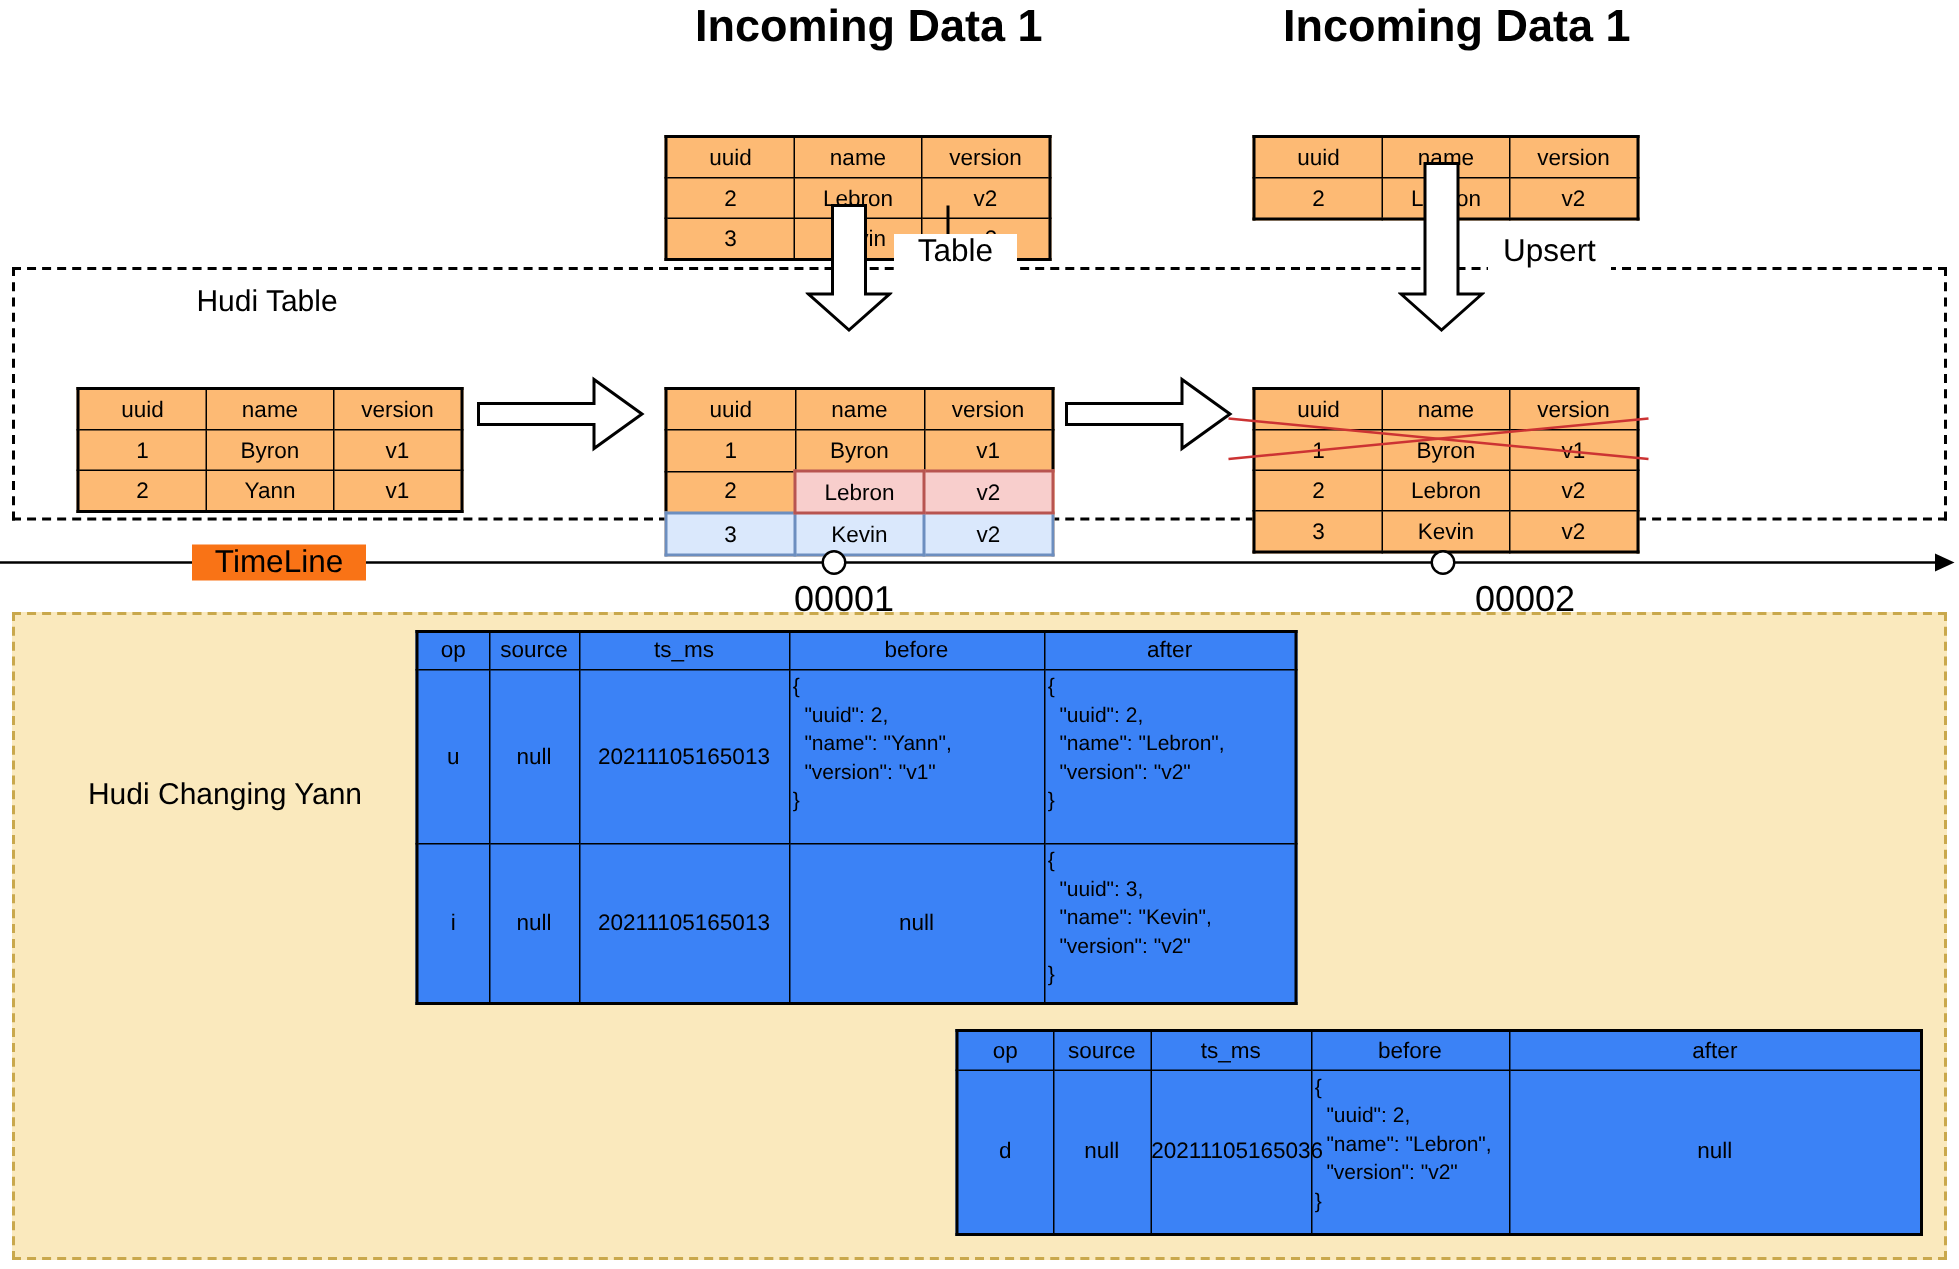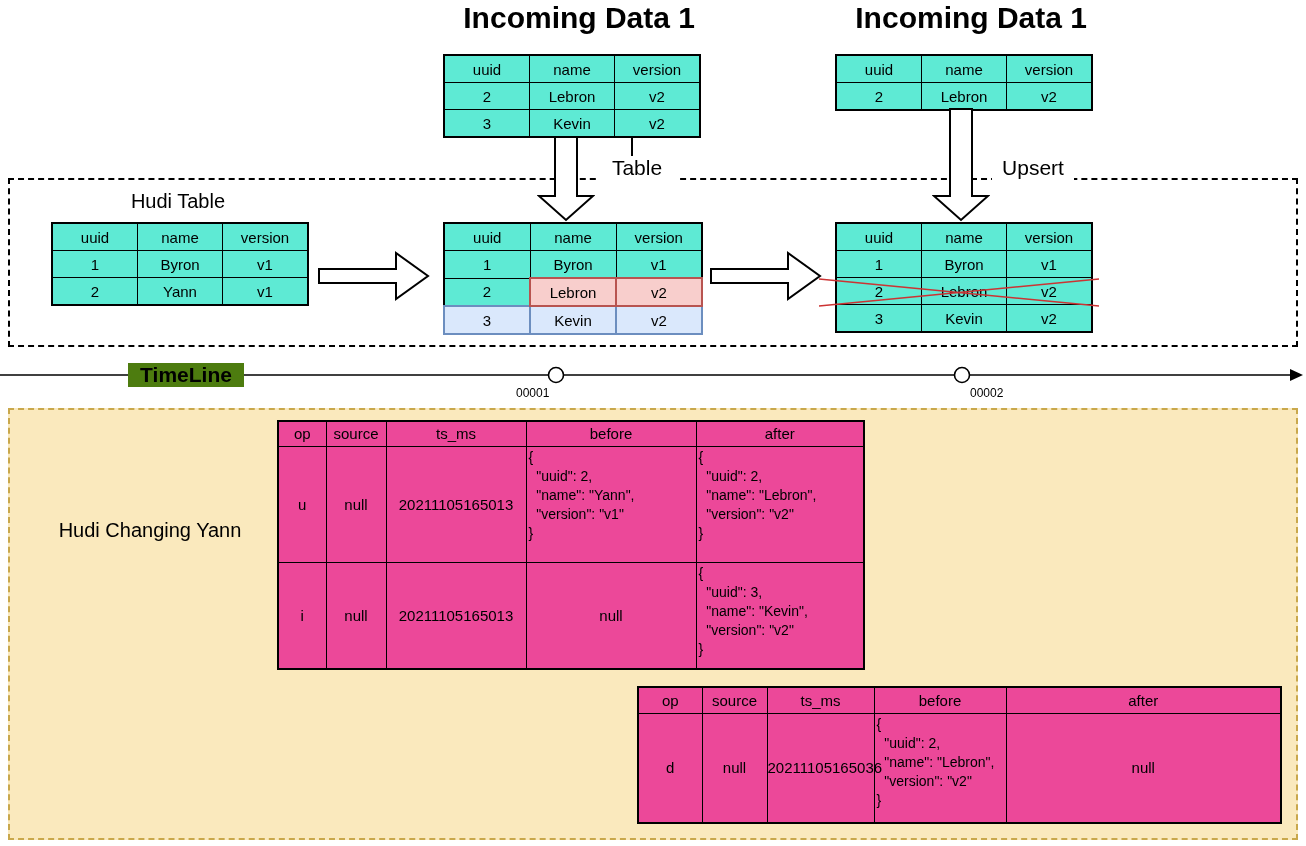--- a/index.html
+++ b/index.html
@@ -2,30 +2,30 @@
 <html style="--updated_fill: #f8cecc; --updated_border: #b85450; --inserted_fill: #dae8fc; --inserted_border: #6c8ebf; --changing_fill: #fae9bd; --changing_border: #c9a84c; --deleted_cross: #cc3333;"><head>
 <meta charset="utf-8">
 <style>
   html,body{margin:0;padding:0;background:#fff;}
   body{width:1306px;height:846px;position:relative;overflow:hidden;
        font-family:"Liberation Sans","DejaVu Sans",sans-serif;color:#000;}
   .abs{position:absolute;}
   .title{font-size:30px;font-weight:bold;text-align:right;line-height:26px;}
   .label{font-size:20px;text-align:center;line-height:24px;}
   .oplabel{font-size:21px;text-align:center;background:#fff;padding:0 3px;line-height:24px;}
-  .ticklabel{font-size:12px;text-align:left;}
-  table.rec{border-collapse:collapse;table-layout:fixed;background:#5eead4;}
+  .ticklabel{font-size:24px;text-align:right;}
+  table.rec{border-collapse:collapse;table-layout:fixed;background:#fdba74;margin-top:36px;}
   table.rec td,table.rec th{border:1.5px solid #000;font-weight:normal;
       font-size:15px;text-align:center;vertical-align:middle;width:84px;height:26px;padding:0;}
   table.rec{border:2px solid #000;}
   td.upd{background:var(--updated_fill,#f8cecc);border:2px solid var(--updated_border,#b85450) !important;}
   td.ins{background:var(--inserted_fill,#dae8fc);border:2px solid var(--inserted_border,#6c8ebf) !important;}
   .dashedbox{border:2px dashed #000;background:transparent;}
   .yellowbox{border:2px dashed var(--changing_border,#c9a84c);background:var(--changing_fill,#fae9bd);}
-  table.chg{border-collapse:collapse;table-layout:fixed;background:#ec4899;border:2px solid #000;}
+  table.chg{border-collapse:collapse;table-layout:fixed;background:#3b82f6;border:2px solid #000;}
   table.chg td,table.chg th{border:1.5px solid #000;font-weight:normal;font-size:15px;
       text-align:center;vertical-align:middle;padding:0;}
   table.chg td.json{text-align:left;vertical-align:top;white-space:pre;
       font-size:14px;line-height:19px;padding:1px 0 0 2px;}
   .vline{background:#000;}
   svg{display:block;}
   .blockarrow{fill:#fff;stroke:#000;stroke-width:2;}
   .xline{stroke:var(--deleted_cross,#cc3333);stroke-width:1.6;}
   .tline{stroke:#000;stroke-width:1.6;}
   .tcirc{fill:#fff;stroke:#000;stroke-width:1.6;}
@@ -169,21 +169,21 @@
   <line class="xline" x1="1" y1="30" x2="281" y2="3"></line>
 </svg>
 
 <svg class="abs" style="left:0px;top:360px;" width="1306" height="46">
   <line class="tline" x1="0" y1="15" x2="128" y2="15"></line>
   <line class="tline" x1="238" y1="15" x2="1290" y2="15"></line>
   <polygon class="tarrow" points="1290,9 1303,15 1290,21"></polygon>
   <circle class="tcirc" cx="556" cy="15" r="7.5"></circle>
   <circle class="tcirc" cx="962" cy="15" r="7.5"></circle>
 </svg>
-<div class="abs oplabel" style="left:128px;top:363px;width:110px;background:#4d7c0f;font-weight:bold;">TimeLine</div>
+<div class="abs oplabel" style="left:128px;top:363px;width:110px;background:#f97316;">TimeLine</div>
 <div class="abs ticklabel" style="left:516px;top:386px;width:80px;">00001</div>
 <div class="abs ticklabel" style="left:970px;top:386px;width:80px;">00002</div>
 
 <div class="abs yellowbox" style="left:8px;top:408px;width:1286px;height:428px;"></div>
 <div class="abs label" style="left:30px;top:518px;width:240px;">Hudi Changing Yann</div>
 
 <table class="chg abs" style="left:277px;top:420px;width:586px;">
   <colgroup>
       <col style="width:48px">
       <col style="width:60px">

